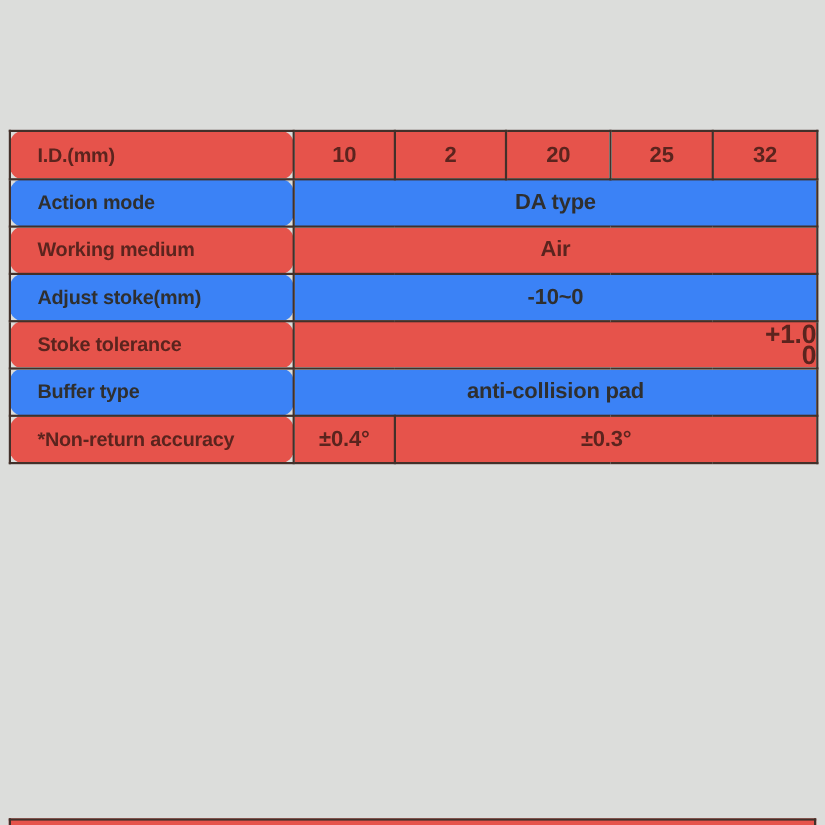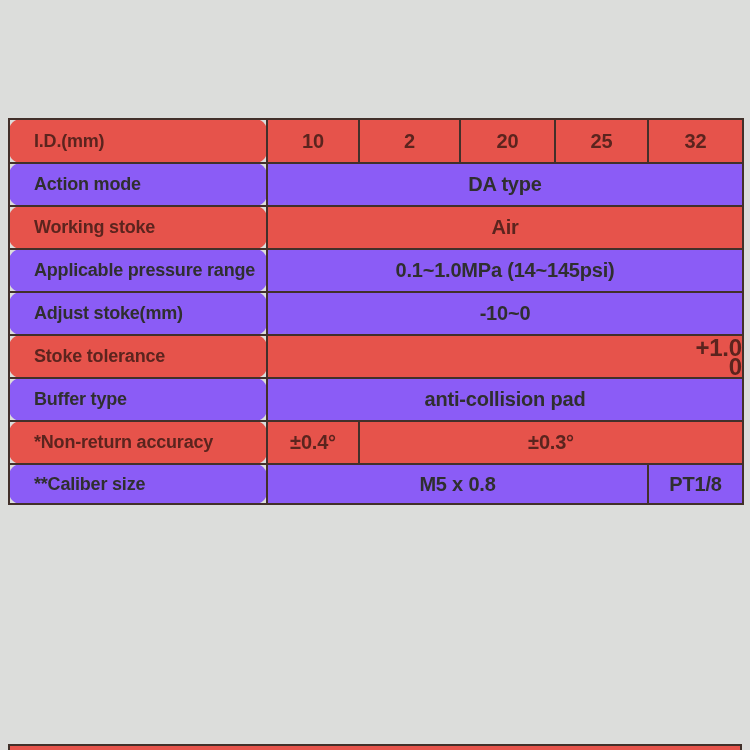--- a/index.html
+++ b/index.html
@@ -18,21 +18,21 @@
     table-layout:fixed;
   }
   .spec-table td{
     border:2px solid #42302a;
     padding:0;
     font-weight:600;
     overflow:hidden;
     white-space:nowrap;
   }
   tr.red{background:#e6534b;color:#5b241e;}
-  tr.light{background:#8b5cf6;color:#2f2f2f;padding-left:48px;}
+  tr.light{background:#3b82f6;color:#2f2f2f;padding-left:48px;}
   tr.hdr{height:44px;}
   tr.row{height:43px;}
   tr.last{height:40px;}
   td.lbl{
     text-align:left;
     padding-left:24px;
     font-size:18px;
     letter-spacing:-0.2px;
     border-radius:12px;
   }
@@ -77,28 +77,24 @@
       <td class="val">25</td>
       <td class="val">32</td>
     </tr>
 
     <tr class="light row">
       <td class="lbl">Action mode</td>
       <td class="val" colspan="5">DA type</td>
     </tr>
 
     <tr class="red row">
-      <td class="lbl">Working stoke</td>
+      <td class="lbl">Working medium</td>
       <td class="val" colspan="5">Air</td>
     </tr>
 
-    <tr class="light row">
-      <td class="lbl">Applicable pressure range</td>
-      <td class="val" colspan="5">0.1~1.0MPa (14~145psi)</td>
-    </tr>
 
 
 
 
     <tr class="light row">
       <td class="lbl">Adjust stoke(mm)</td>
       <td class="val" colspan="5">-10~0</td>
     </tr>
 
     <tr class="red row">
@@ -113,21 +109,16 @@
       <td class="lbl">Buffer type</td>
       <td class="val" colspan="5">anti-collision pad</td>
     </tr>
 
     <tr class="red row">
       <td class="lbl">*Non-return accuracy</td>
       <td class="val">±0.4°</td>
       <td class="val" colspan="4">±0.3°</td>
     </tr>
 
-    <tr class="light last">
-      <td class="lbl">**Caliber size</td>
-      <td class="val" colspan="4">M5 x 0.8</td>
-      <td class="val">PT1/8</td>
-    </tr>
   </tbody>
 </table>
 
 <div class="bottom-strip"></div>
 
 </body></html>

